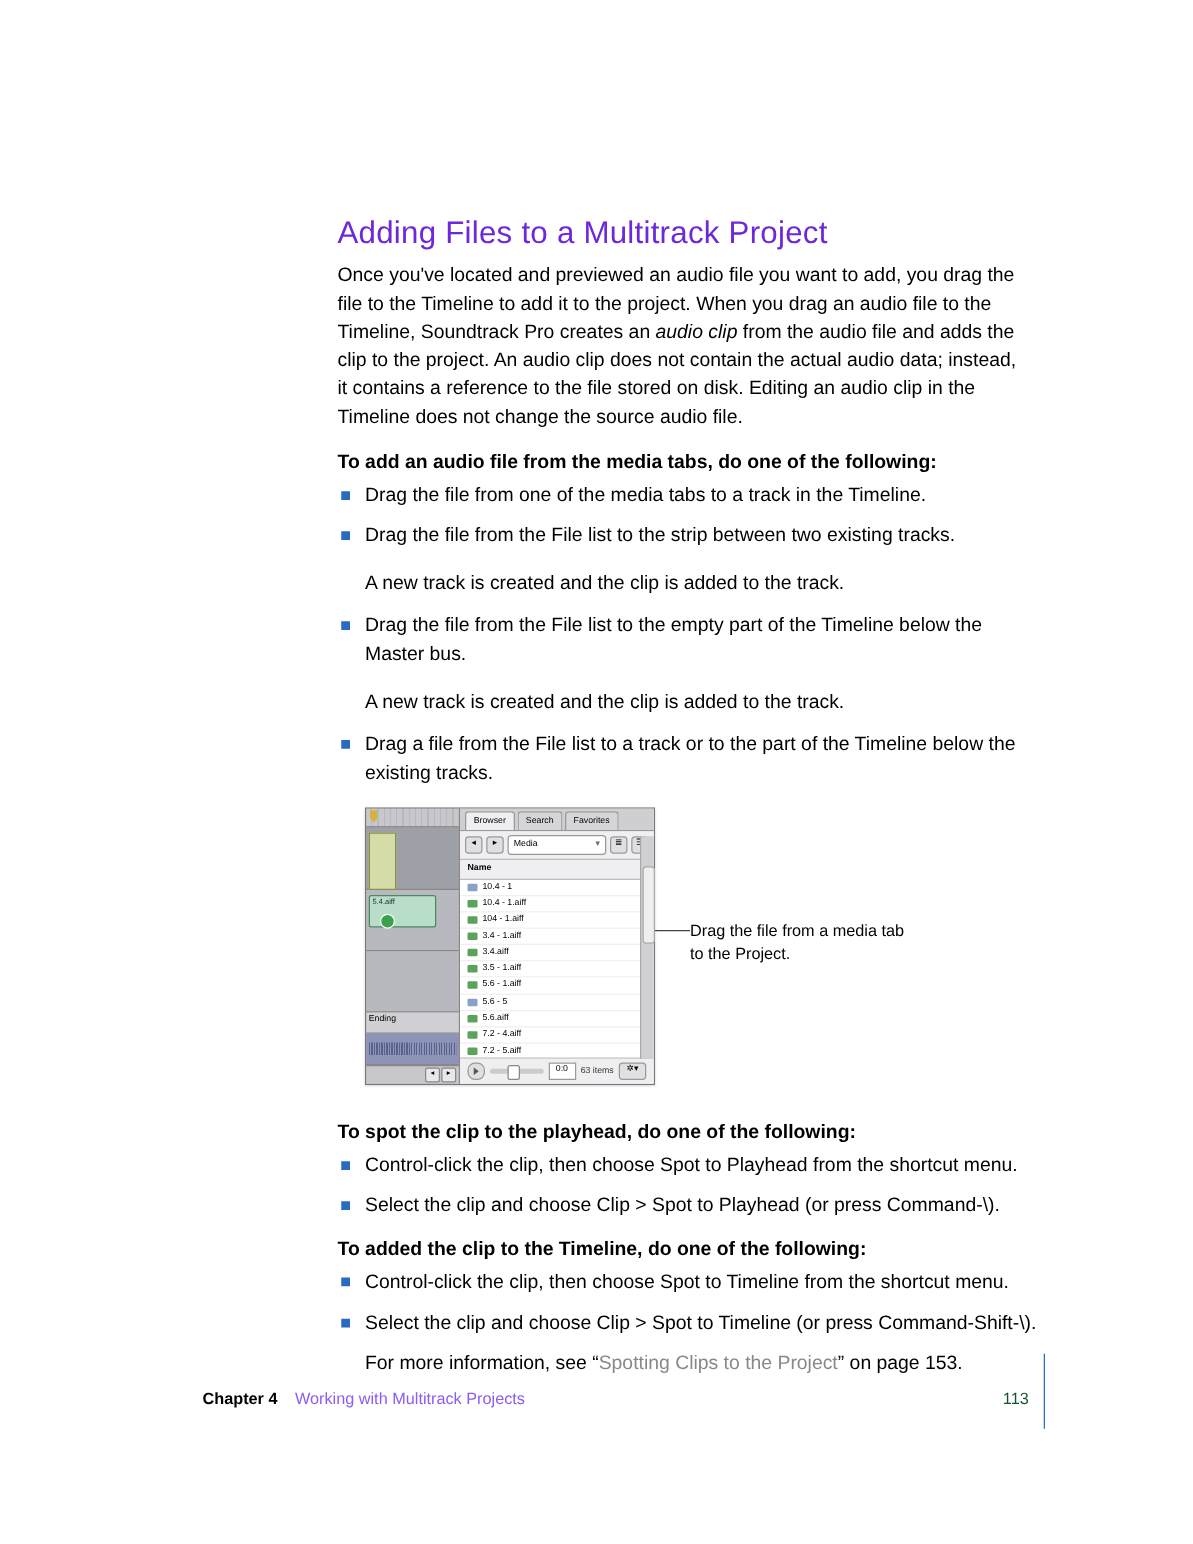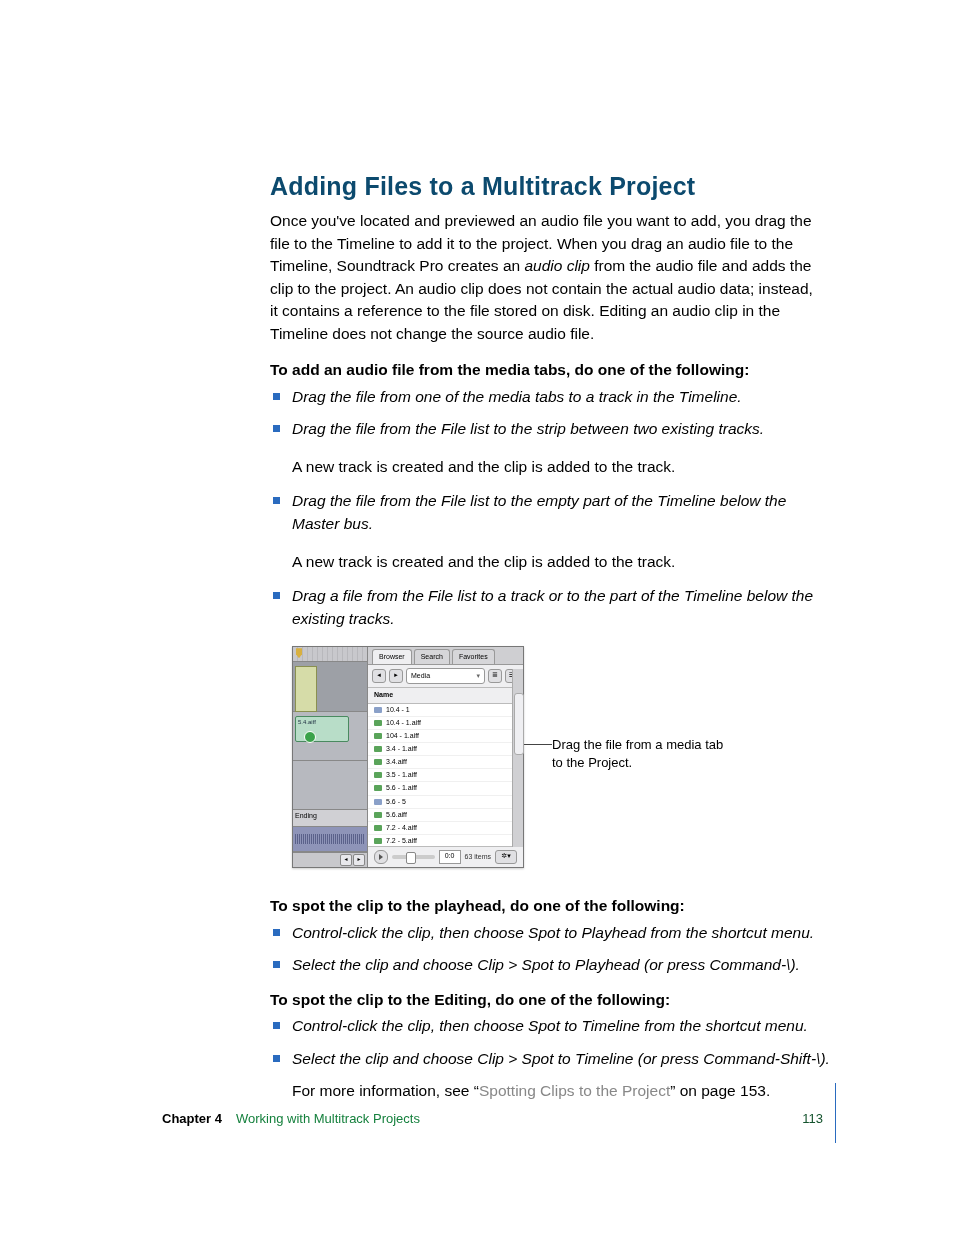--- a/index.html
+++ b/index.html
@@ -12,22 +12,22 @@
     width: 954px;
     height: 1235px;
     position: relative;
     line-height: 1.45;
   }
   .page {
     padding: 168px 120px 0 270px;
     position: relative;
   }
   h1.section {
-    color: #0c4a6e;
-    font-weight: 700;
+    color: #6d28d9;
+    font-weight: 400;
     font-size: 25px;
     margin: 0 0 6px 0;
     letter-spacing: 0.2px;
   }
   .bodytext {
     margin: 0 12px 14px 0;
   }
   .em { font-style: italic; }
   .subhead {
     font-weight: 700;
@@ -35,21 +35,20 @@
   }
   ul.square {
     list-style: none;
     margin: 0 0 10px 0;
     padding: 0;
   }
   ul.square > li {
     position: relative;
     padding-left: 22px;
     margin: 0 0 10px 0;
-    font-style: italic;
   }
   ul.square > li::before {
     content: "";
     position: absolute;
     left: 3px;
     top: 7px;
     width: 7px;
     height: 7px;
     background: #2a6bbf;
   }
@@ -175,21 +174,21 @@
   
   .footer {
     position:absolute;
     bottom: 106px;
     left: 162px;
     right: 120px;
     display:flex;
     font-size: 13px;
   }
   .footer .chap { font-weight:700; margin-right:14px;}
-  .footer .title { color:#15803d; }
+  .footer .title { color:#8b5cf6; }
   .footer .pnum { margin-left:auto; color:#14532d; margin-right: 11px;}
   .rule {
     position:absolute;
     right: 118px;
     top: 1083px;
     bottom: 92px;
     width: 1px;
     background:#2a6bbf;
   }
   a.xref { color:#888; text-decoration:none; }
@@ -324,21 +323,21 @@
     <div class="lead"></div>
     <div class="callout">Drag the file from a media tab to the Project.</div>
   </div>
 
   <p class="subhead">To spot the clip to the playhead, do one of the following:</p>
   <ul class="square">
     <li>Control-click the clip, then choose Spot to Playhead from the shortcut menu.</li>
     <li>Select the clip and choose Clip &gt; Spot to Playhead (or press Command-\).</li>
   </ul>
 
-  <p class="subhead">To spot the clip to the Editing, do one of the following:</p>
+  <p class="subhead">To added the clip to the Timeline, do one of the following:</p>
   <ul class="square">
     <li>Control-click the clip, then choose Spot to Timeline from the shortcut menu.</li>
     <li>Select the clip and choose Clip &gt; Spot to Timeline (or press Command-Shift-\).</li>
   </ul>
 
   <p class="li-note" style="margin-top:6px">
     <span>For more information, see “</span><a class="xref" href="#">Spotting Clips to the Project</a><span>” on page 153.</span>
   </p>
 
 </div>

